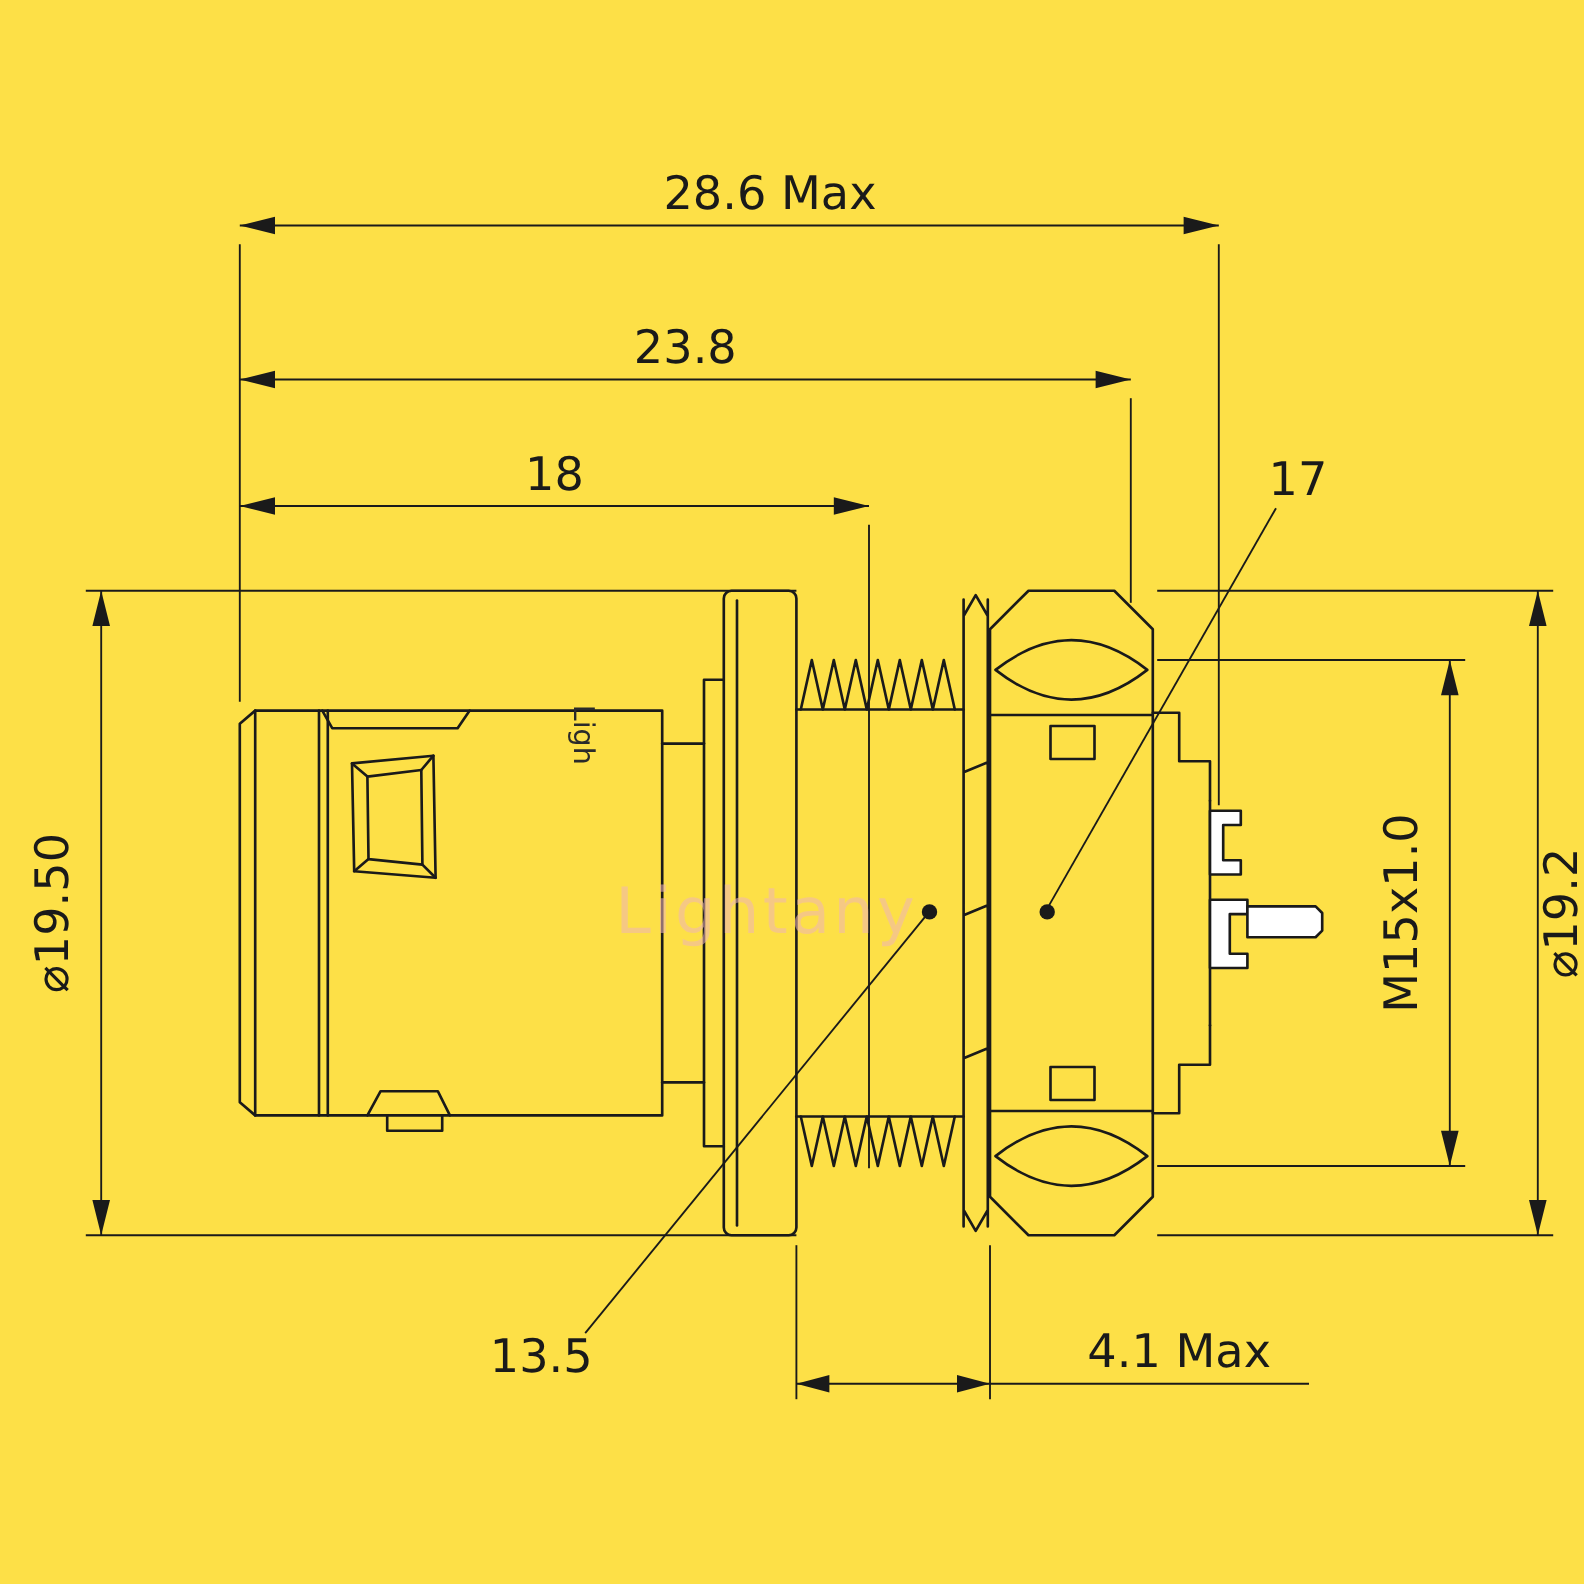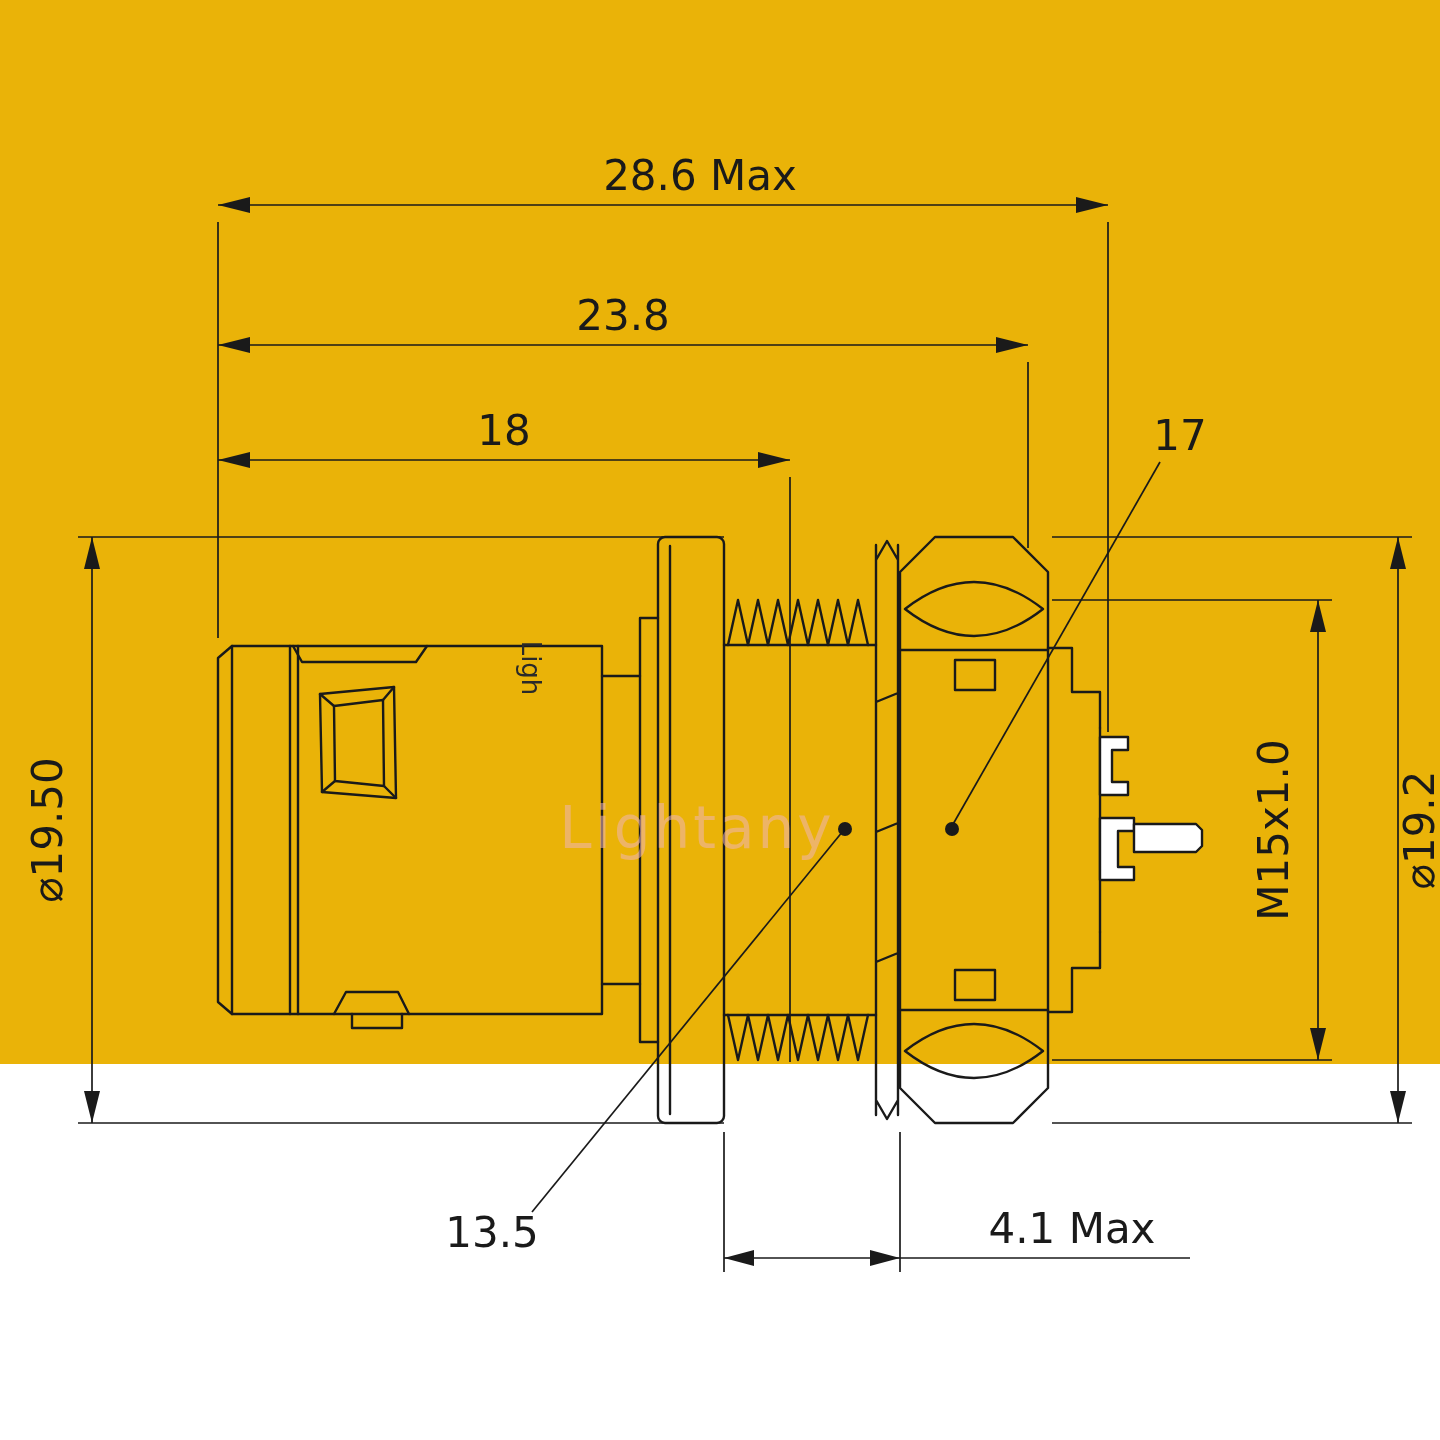--- a/index.html
+++ b/index.html
@@ -6,22 +6,22 @@
     margin: 0;
     padding: 0;
     background: #ffffff;
     width: 1440px;
     height: 1440px;
     overflow: hidden;
   }
   .canvas {
     position: relative;
     width: 1440px;
-    height: 1064px;
-    background: #eab308;
+    height: 1440px;
+    background: #fde047;
   }
   svg { display: block; }
   .part-line {
     stroke: #1a1a1a;
     stroke-width: 2.4;
     fill: none;
     stroke-linecap: round;
     stroke-linejoin: round;
   }
   .part-fill {

